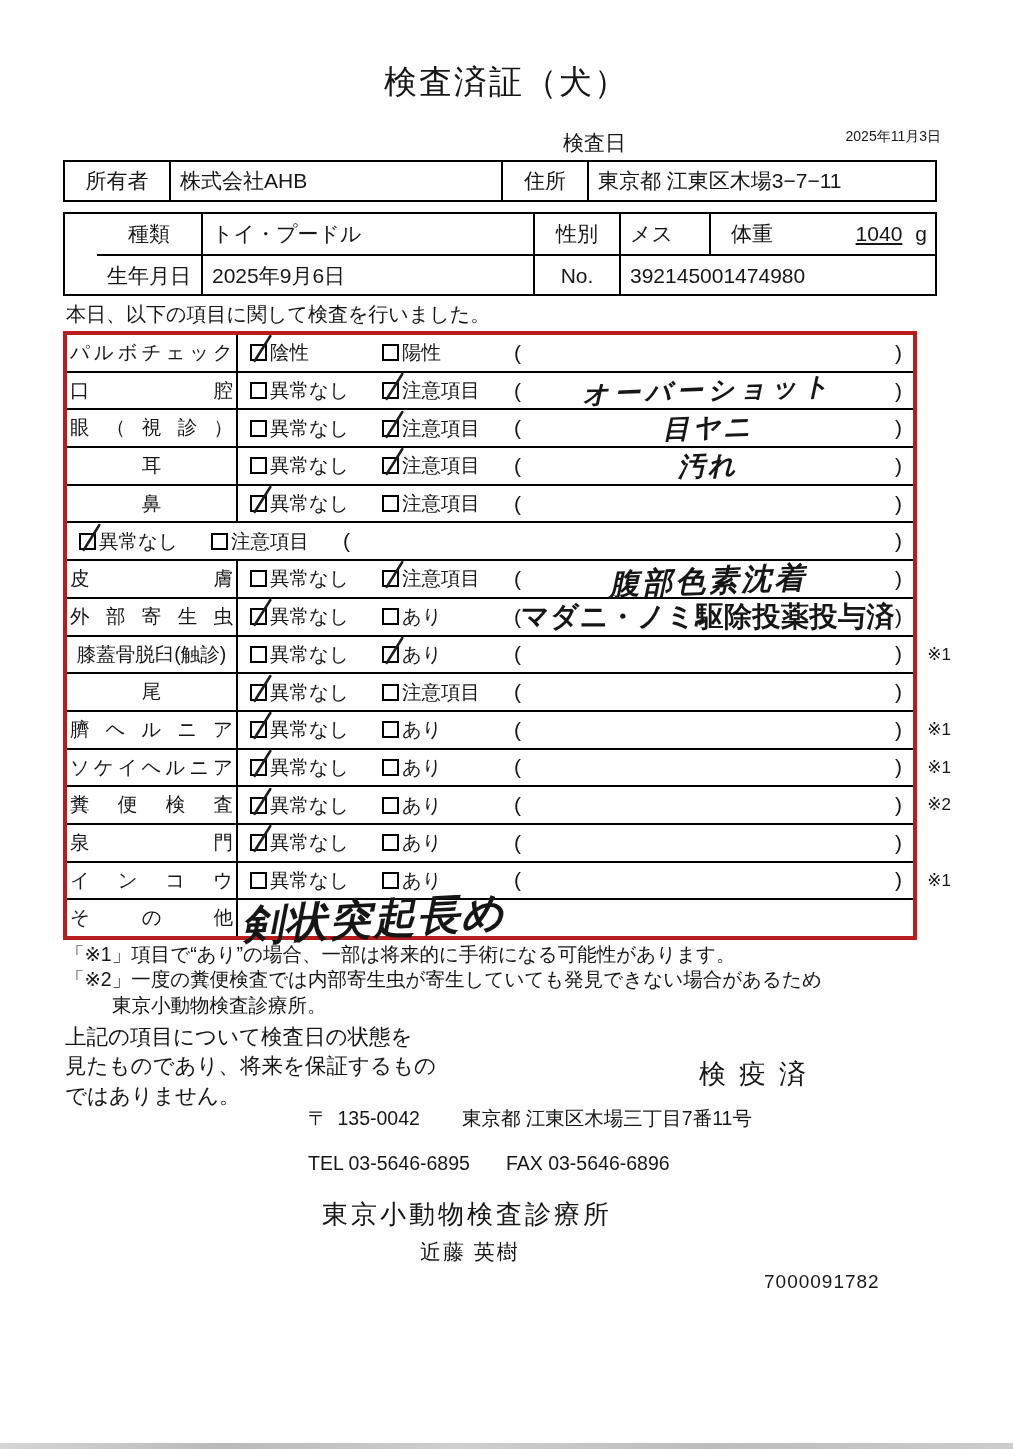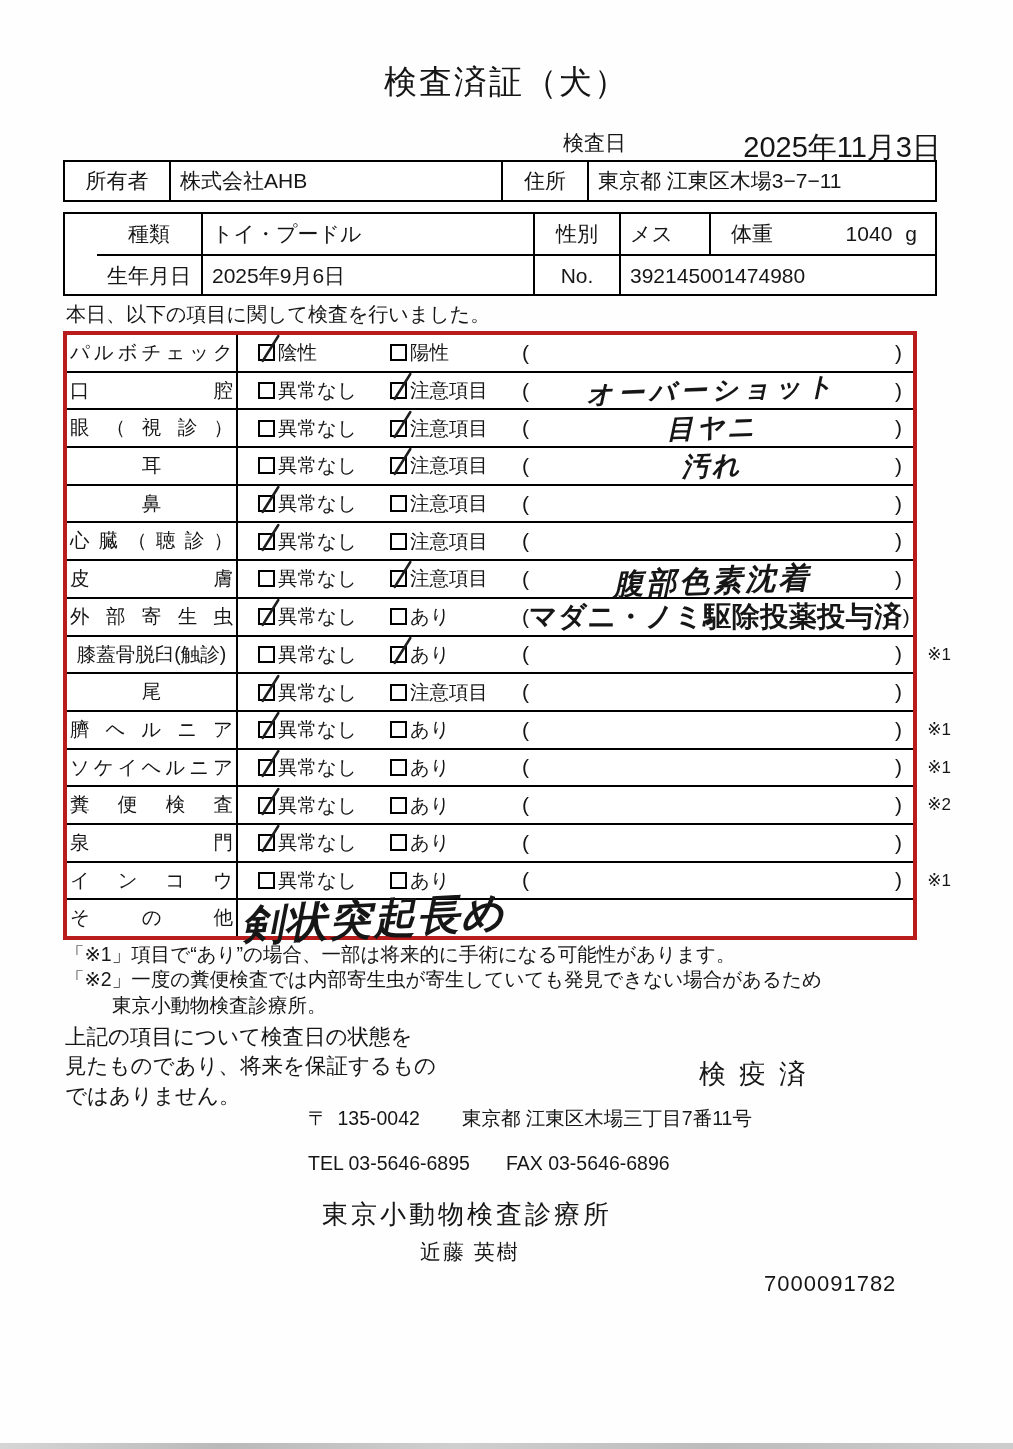--- a/index.html
+++ b/index.html
@@ -5,46 +5,46 @@
   html,body{margin:0;padding:0;}
   body{
     width:1013px;height:1449px;position:relative;background:#fefefe;
     font-family:"Liberation Sans","DejaVu Sans",sans-serif;color:#161616;
     overflow:hidden;
   }
   .abs{position:absolute;}
   
   #doc-title{top:60px;left:0;width:100%;text-align:center;font-size:33px;letter-spacing:2px;font-weight:500;}
   #examdate-label{top:129px;left:563px;font-size:21px;}
-  #examdate-value{top:128px;right:72px;font-size:29px;margin-left:33px;}
+  #examdate-value{top:128px;right:72px;font-size:14px;margin-left:33px;}
   
   .tbl{position:absolute;left:63px;width:874px;border:2px solid #000;background:#fff;box-sizing:border-box;}
   #owner-table{top:160px;height:42px;display:flex;}
   #info-table{top:212px;height:84px;display:flex;flex-direction:column;}
   .irow{display:flex;height:40px;flex:none;margin-left:32px;}
   .irow + .irow{border-top:2px solid #000;}
   .cell{display:flex;align-items:center;padding:0 9px;font-size:21px;box-sizing:border-box;overflow:hidden;white-space:nowrap;}
   .cell.lbl{justify-content:center;padding:12px 4px;}
   .bl{border-left:2px solid #000;}
   .w-lab1{width:104px;flex:none;}
   .w-val1{width:332px;flex:none;}
   .w-lab2{width:86px;flex:none;}
   .w-sex{width:90px;flex:none;}
   .w-wlab{width:84px;flex:none;}
   .grow{flex:1;}
-  .weight-cell{justify-content:flex-end;gap:13px;padding-right:18px;}
+  .weight-cell{justify-content:flex-end;gap:13px;padding-right:8px;text-decoration:underline;}
   #intro-text{top:301px;left:66px;font-size:20px;}
   
   #exam-table{position:absolute;top:331px;left:63px;width:846px;border:4px solid #b91c1c;background:#fff;box-sizing:content-box;}
   .trow{display:flex;height:35.7px;position:relative;}
   .trow + .trow{border-top:2px solid #000;}
   .tlabel{width:171px;flex:none;border-right:2px solid #000;font-size:19.5px;line-height:34px;padding:0 3px;box-sizing:border-box;overflow:hidden;white-space:nowrap;}
   .tlabel.j{text-align:justify;text-align-last:justify;}
   .tlabel.c{text-align:center;text-align-last:center;}
-  .tcontent{flex:1;display:flex;align-items:center;padding-left:20px;position:relative;}
+  .tcontent{flex:1;display:flex;align-items:center;padding-left:12px;position:relative;}
   .opt{width:132px;flex:none;display:flex;align-items:center;}
   .cb{width:13px;height:13px;border:2px solid #000;position:relative;flex:none;margin-right:3px;}
   .cb svg{display:none;position:absolute;left:-3px;top:-13px;width:26px;height:31px;overflow:visible;}
   .cb.checked svg{display:block;}
   .cb svg path{stroke:#1d1d1d;stroke-width:2.6;fill:none;stroke-linecap:round;}
   .optlabel{font-size:19.5px;white-space:nowrap;}
   .paren{font-size:21px;flex:none;}
   .paren.close{margin-right:11px;}
   .note{flex:1;text-align:center;font-size:20px;white-space:nowrap;overflow:visible;}
   .note.hw{font-size:27px;font-weight:bold;font-style:italic;letter-spacing:3px;transform:rotate(-2deg);}
@@ -58,21 +58,21 @@
   #footnote-2{top:967px;left:65px;font-size:19.5px;line-height:1.32;}
   #footnote-2 .l2{display:block;margin-left:47px;}
   #disclaimer{top:1023px;left:65px;font-size:21.5px;line-height:1.37;white-space:pre-line;font-weight:500;}
   #stamp{top:1056px;left:699px;font-size:27px;letter-spacing:13px;white-space:nowrap;}
   #address-line{top:1105px;left:308px;font-size:19.5px;display:flex;align-items:center;}
   #address-line .postal-mark{margin-right:10px;}
   #address-line .addr-text{margin-left:42px;}
   #tel-line{top:1152px;left:308px;font-size:19.5px;display:flex;gap:36px;}
   #clinic-name{top:1197px;left:322px;font-size:26px;letter-spacing:3px;}
   #vet-name{top:1238px;left:420px;font-size:21px;letter-spacing:2px;}
-  #serial-number{top:1271px;left:764px;font-size:22px;letter-spacing:1px;}
+  #serial-number{top:1271px;left:764px;font-size:19px;letter-spacing:1px;}
   #bottom-scan-edge{bottom:0;left:0;width:100%;height:6px;
     background:linear-gradient(to right,#d6d6d6,#b9b9b9 22%,#cfcfcf 45%,#bcbcbc 70%,#cdcdcd);}
 </style>
 </head>
 <body>
 
 <div id="doc-title" class="abs">検査済証（犬）</div>
 <div id="examdate-label" class="abs">検査日</div>
 <div id="examdate-value" class="abs">2025年11月3日</div>
 
@@ -211,21 +211,20 @@
           <span class="optlabel">注意項目</span>
         </span>
       <span class="paren">(</span>
       <span class="note"></span>
       <span class="paren close">)</span>
     </div>
     <span class="mark"></span>
   </div>
 
   <div class="trow">
-    <div class="tlabel j">心臓（聴診）</div>
     <div class="tcontent">
       <span class="opt">
           <span class="cb checked">
             <svg viewBox="0 0 24 30">
               <path d="M5 27 L20 3"></path>
             </svg>
           </span>
           <span class="optlabel">異常なし</span>
         </span>
       <span class="opt">

